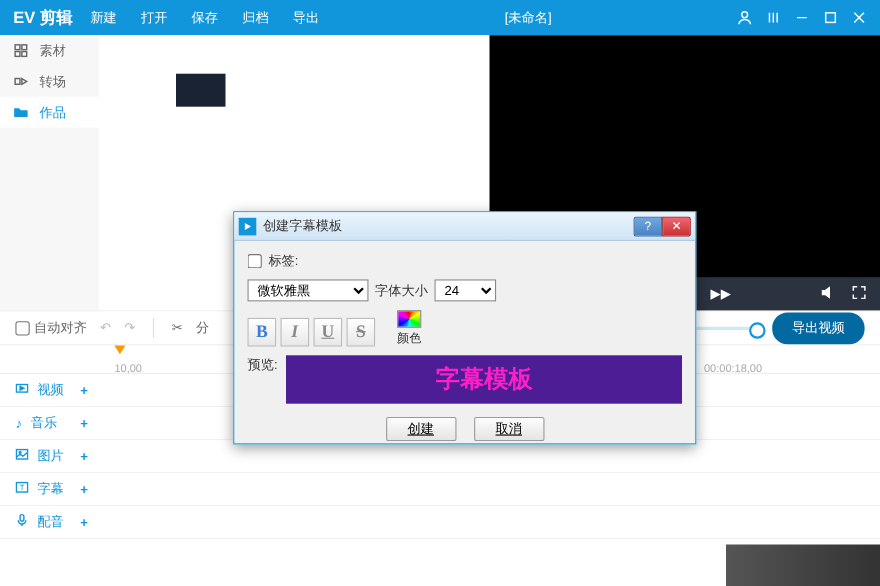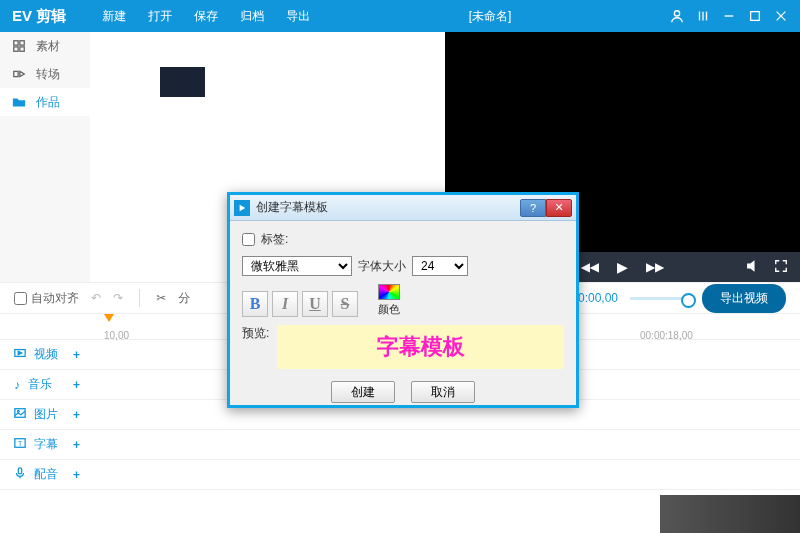--- a/index.html
+++ b/index.html
@@ -1,19 +1,19 @@
 <!DOCTYPE html>
 <html><head>
 <meta charset="utf-8">
 <style>
 * { margin: 0; padding: 0; box-sizing: border-box; font-family: "Microsoft YaHei", sans-serif; }
 body { width: 800px; height: 533px; background: #fff; position: relative; overflow: hidden; font-size: 12px; }
 
 .titlebar { height: 32px; background: #1296db; display: flex; align-items: center; color: #fff; padding: 0 12px; }
-.app-title { font-size: 15px; font-weight: bold; margin-right: 20px; }
+.app-title { font-size: 15px; font-weight: bold; }
 .menu { display: flex; gap: 22px; margin-left: 16px; }
 .menu-item { font-size: 12px; cursor: pointer; }
 .title-center { flex: 1; text-align: center; font-size: 12px; }
 .win-controls { display: flex; gap: 12px; align-items: center; }
 .win-controls svg, .win-controls span { width: 14px; height: 14px; display: inline-flex; align-items: center; justify-content: center; }
 
 .main { display: flex; height: 250px; }
 .sidebar { width: 90px; background: #f7f7f7; }
 .side-item { height: 28px; display: flex; align-items: center; gap: 10px; padding-left: 12px; color: #666; cursor: pointer; text-align: right; }
 .side-item.active { background: #fff; color: #1296db; }
@@ -41,42 +41,42 @@
 .playhead::before { content: ""; position: absolute; width: 0; height: 0; border-left: 5px solid transparent; border-right: 5px solid transparent; border-top: 8px solid #ff9800; }
 .tracks { }
 .track { height: 30px; border-bottom: 1px solid #f0f0f0; display: flex; align-items: center; }
 .track-head { width: 90px; display: flex; align-items: center; gap: 8px; padding-left: 14px; color: #1296db; font-size: 12px; }
 .track-plus { color: #1296db; font-weight: bold; margin-left: auto; margin-right: 10px; }
 .track-body { flex: 1; height: 100%; }
 
 .footer-grad { position: absolute; bottom: 0; right: 0; width: 140px; height: 38px; background: linear-gradient(90deg, #555, #333); }
 
 
-.dialog { position: absolute; left: 227px; top: 192px; width: 352px; background: #f0f0f0; border: 3px solid #0ea5e9; box-shadow: 0 3px 12px rgba(0,0,0,0.4); }
+.dialog { position: absolute; left: 212px; top: 192px; width: 421px; background: #f0f0f0; border: 1px solid #0ea5e9; box-shadow: 0 3px 12px rgba(0,0,0,0.4); }
 .dlg-title { height: 26px; background: linear-gradient(#eaf4fc, #cfe4f5); display: flex; align-items: center; padding: 0 4px; font-size: 12px; color: #333; border-bottom: 1px solid #a9c4de; }
 .dlg-title-icon { width: 16px; height: 16px; background: #1296db; margin-right: 6px; display: inline-flex; align-items: center; justify-content: center; }
 .dlg-title-ctrls { margin-left: auto; display: flex; }
 .dlg-ctrl { width: 26px; height: 18px; display: flex; align-items: center; justify-content: center; color: #fff; font-size: 11px; }
 .dlg-ctrl.help { background: linear-gradient(#6fa9e0,#4a82c4); border: 1px solid #3c6ca5; border-radius: 2px 0 0 2px;}
 .dlg-ctrl.close { background: linear-gradient(#e67,#c9302c); border: 1px solid #a02622; border-radius: 0 2px 2px 0;}
 .dlg-body { padding: 10px 12px 2px; }
 .dlg-row { display: flex; align-items: center; gap: 6px; margin-bottom: 8px; font-size: 12px; color: #333; }
 .dlg-input { flex: 1; height: 20px; border: 1px solid #c0c0c0; background: #fff; padding: 0 6px; font-size: 12px; color: #999; }
 .dlg-select { height: 20px; border: 1px solid #888; background: #fff; font-size: 12px; padding: 0 4px; }
 .style-btns { display: flex; gap: 4px; align-items: flex-end; margin-bottom: 8px; }
 .style-btn { width: 26px; height: 26px; border: 1px solid #bbb; background: linear-gradient(#fff,#e8e8e8); display: flex; align-items: center; justify-content: center; font-size: 16px; font-family: Georgia, serif; font-weight: bold; color: #3d7dd6; cursor:pointer; }
 .style-btn.i { font-style: italic; color: #888; }
 .style-btn.u { text-decoration: underline; color: #888; }
 .style-btn.s { text-decoration: line-through; color: #888; }
 .color-wrap { display: flex; flex-direction: column; align-items: center; margin-left: 16px; gap: 2px; }
 .color-swatch { width: 22px; height: 16px; border: 1px solid #888; background: conic-gradient(red, yellow, lime, cyan, blue, magenta, red); }
 .preview-row { display: flex; gap: 8px; margin-bottom: 12px; }
-.preview-box { flex: 1; height: 44px; background: #fef9c3; display: flex; align-items: center; justify-content: center; font-size: 22px; font-weight: bold; color: #ff1fc7; }
+.preview-box { flex: 1; height: 44px; background: #4c1d95; display: flex; align-items: center; justify-content: center; font-size: 22px; font-weight: bold; color: #ff1fc7; }
 .dlg-btns { display: flex; justify-content: center; gap: 16px; }
-.dlg-btn { min-width: 64px; height: 22px; border: 1px solid #999; background: linear-gradient(#fdfdfd,#e4e4e4); font-size: 12px; cursor: pointer; border-radius: 2px; }
+.dlg-btn { min-width: 64px; height: 22px; border: 1px solid #999; background: linear-gradient(#fdfdfd,#e4e4e4); font-size: 12px; cursor: pointer; border-radius: 2px; text-decoration: underline; }
 
 .ico { stroke: currentColor; fill: none; stroke-width: 1.5; }
 </style>
 </head>
 <body>
 
 <div class="titlebar">
   <span class="app-title">EV 剪辑</span>
   <div class="menu">
     <span class="menu-item">新建</span>

